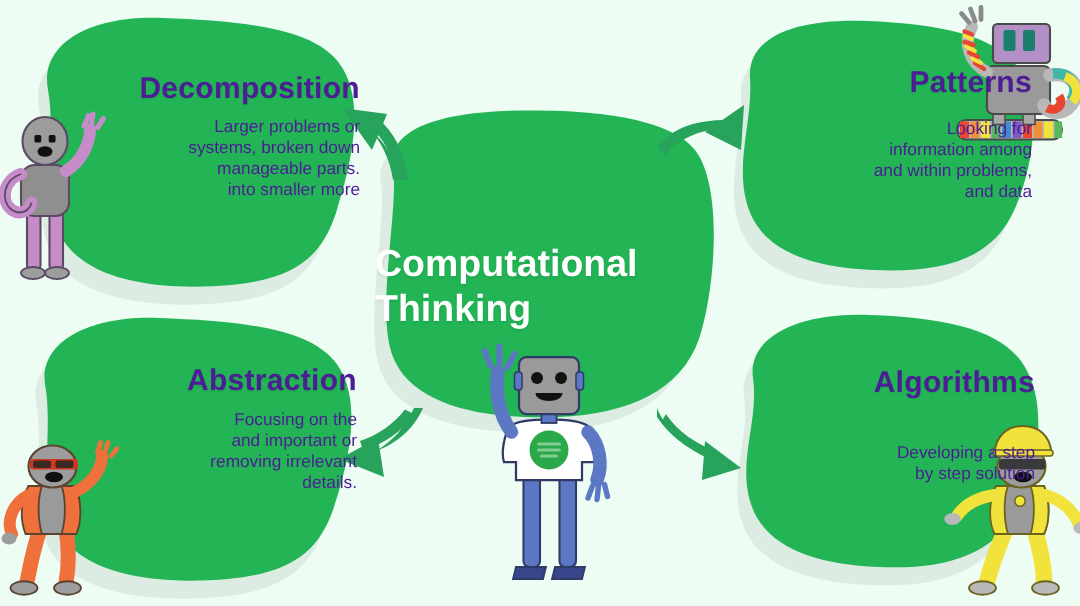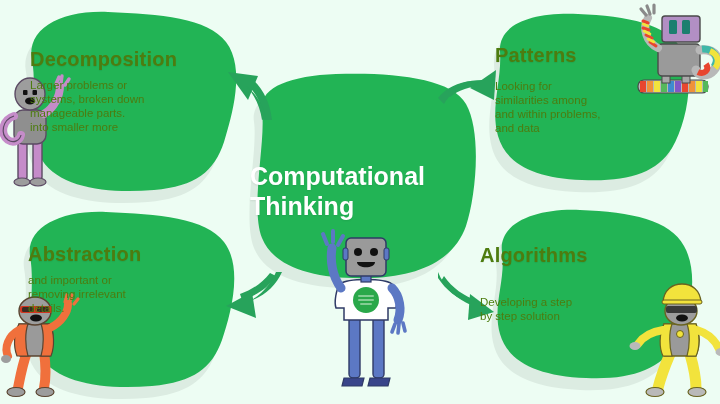--- a/index.html
+++ b/index.html
@@ -4,34 +4,34 @@
 <style>
   html,body{margin:0;padding:0;}
   body{
     width:720px;height:404px;overflow:hidden;
     background:#edfdf3;
     font-family:"Liberation Sans", sans-serif;
     position:relative;
   }
   #canvas{position:absolute;inset:0;width:720px;height:404px;}
   .blob-label{
-    position:absolute;color:#4d7c0f;text-align:left;
+    position:absolute;color:#4c1d95;text-align:right;
     pointer-events:none;
   }
   .b-title{
     font-weight:bold;letter-spacing:.2px;
     text-shadow:0 1px 1px rgba(0,0,0,.07);
   }
   .b-body{
     font-weight:normal;line-height:1.22;
   }
   
   .q{position:absolute;width:210px;}
   #q-decomposition{left:30px;top:48px;}
-  #q-patterns{left:495px;top:44px;}
+  #q-patterns{left:478px;top:44px;}
   #q-abstraction{left:28px;top:243px;}
   #q-algorithms{left:480px;top:244px;}
   #q-decomposition .b-title,#q-abstraction .b-title{font-size:20px;}
   #q-patterns .b-title,#q-algorithms .b-title{font-size:20px;}
   .b-title{margin:0 0 7px 0;}
   .b-body{font-size:11.5px;}
   #q-algorithms .b-body{margin-top:28px;}
   #q-patterns .b-body{margin-top:12px;}
 
   #center-label{
@@ -279,29 +279,30 @@
     <div>systems, broken down</div>
     <div>manageable parts.</div>
     <div>into smaller more</div>
   </div>
 </div>
 
 <div class="q blob-label" id="q-patterns">
   <div class="b-title">Patterns</div>
   <div class="b-body">
     <div>Looking for</div>
-    <div>similarities among</div>
+    <div>information among</div>
     <div>and within problems,</div>
     <div>and data</div>
   </div>
 </div>
 
 <div class="q blob-label" id="q-abstraction">
   <div class="b-title">Abstraction</div>
   <div class="b-body">
+    <div>Focusing on the</div>
     <div>and important or</div>
     <div>removing irrelevant</div>
     <div>details.</div>
   </div>
 </div>
 
 <div class="q blob-label" id="q-algorithms">
   <div class="b-title">Algorithms</div>
   <div class="b-body">
     <div>Developing a step</div>

